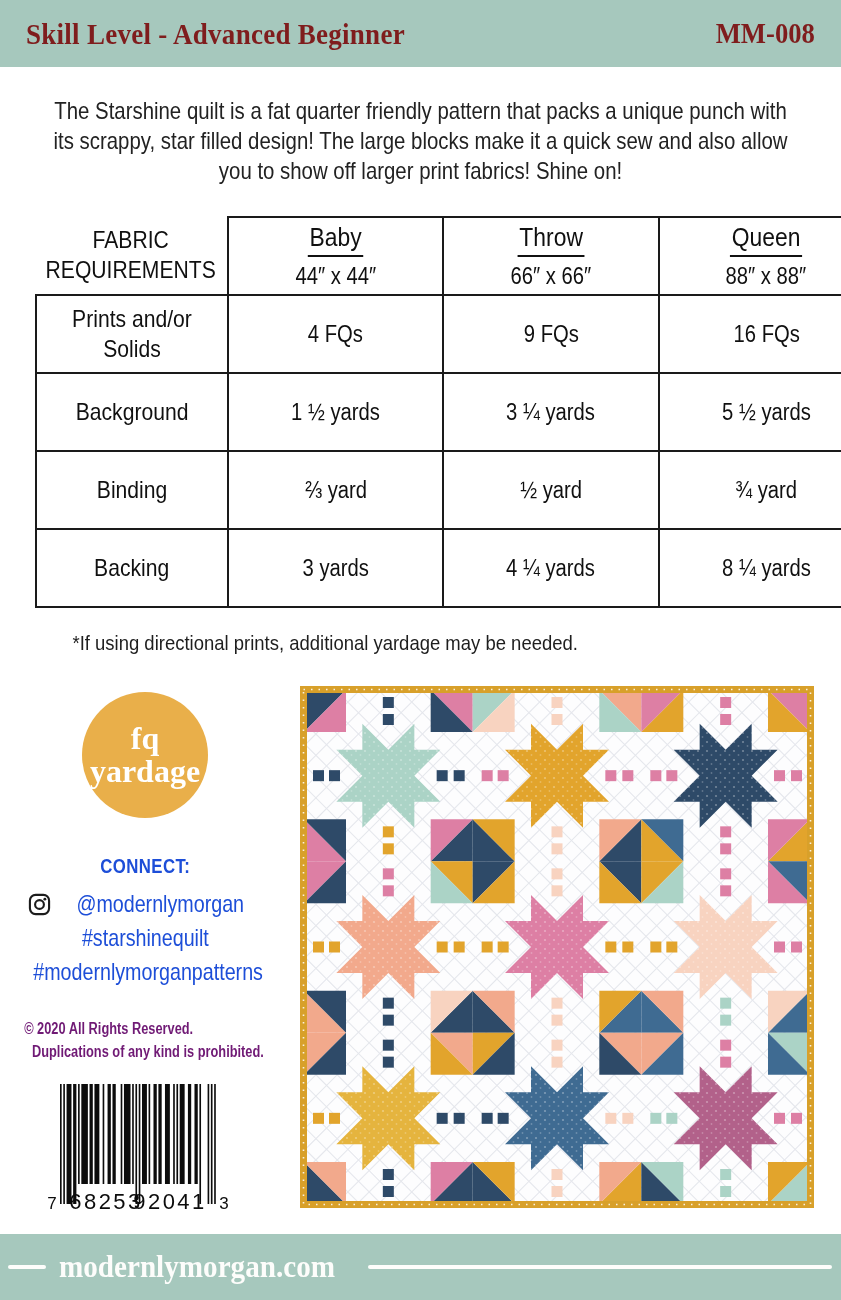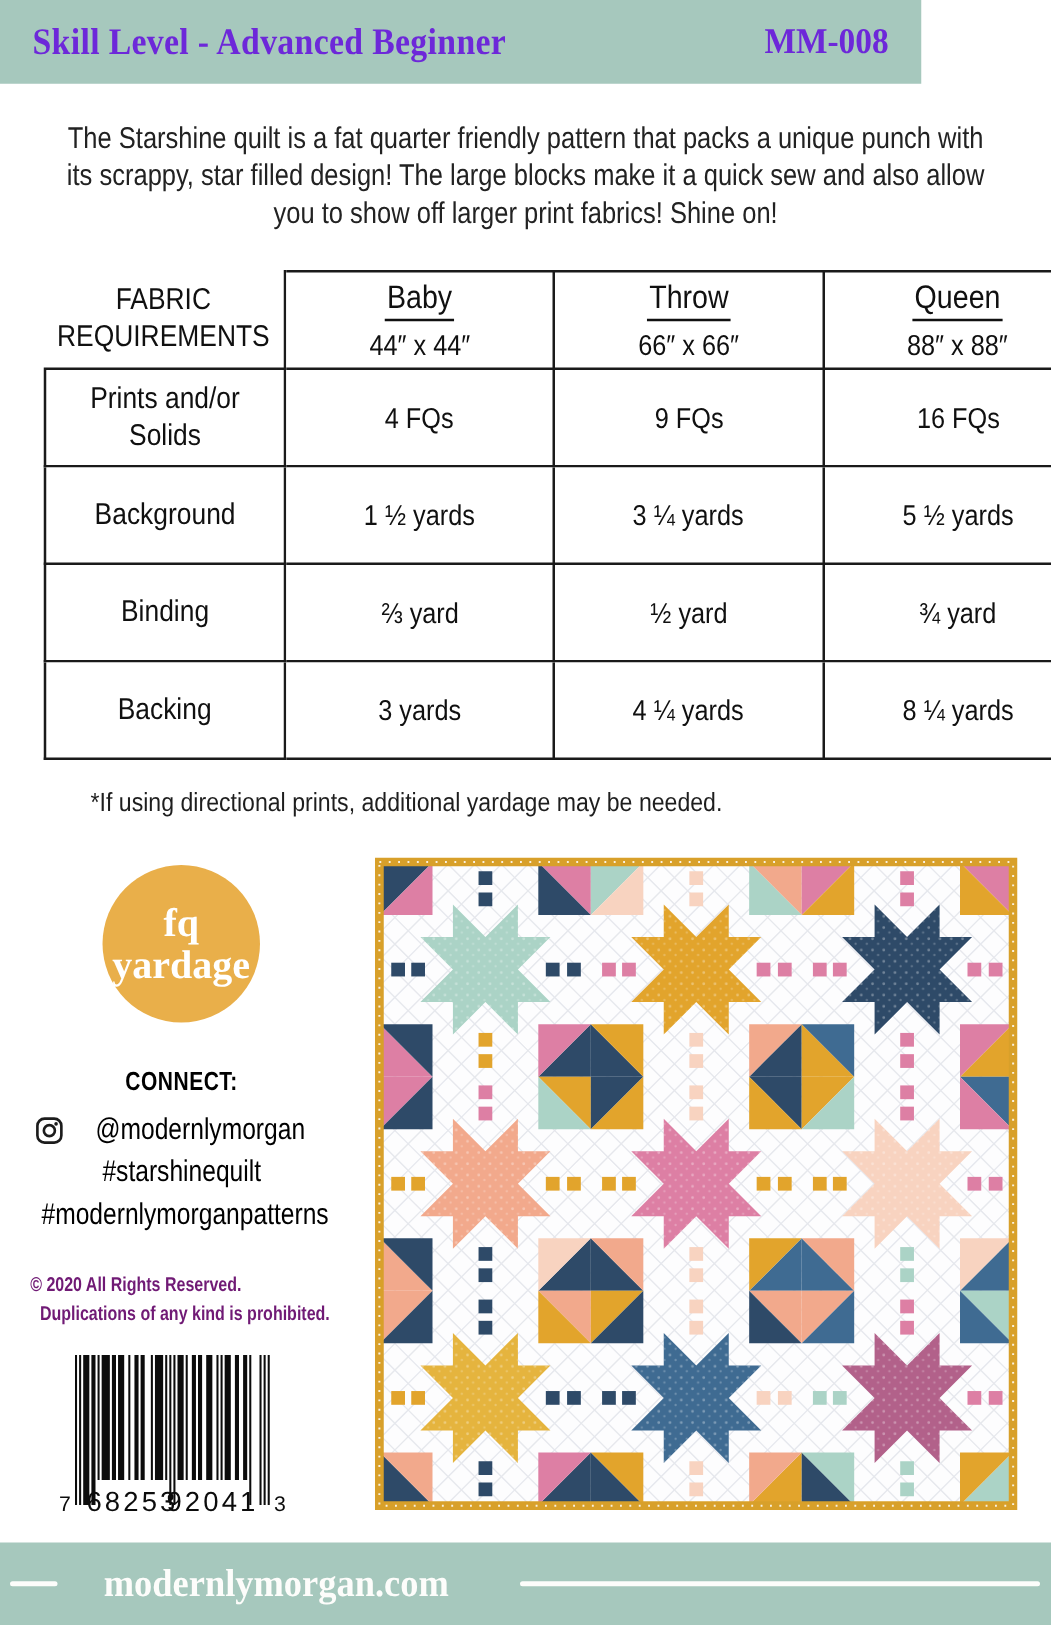--- a/index.html
+++ b/index.html
@@ -1,27 +1,27 @@
 <!DOCTYPE html>
 <html><head>
 <meta charset="utf-8">
 <style>
   html,body{margin:0;padding:0;background:#fff;}
   .page{position:relative;width:841px;height:1300px;background:#ffffff;overflow:hidden;
         font-family:"Liberation Sans","DejaVu Sans",sans-serif;color:#1a1a1a;}
 
   
-  .topbar{position:absolute;left:0;top:0;width:737px;height:67px;background:#a6c8bd;
+  .topbar{position:absolute;left:0;top:0;width:841px;height:67px;background:#a6c8bd;
           display:flex;align-items:center;justify-content:space-between;box-sizing:border-box;
-          padding:0 26px;font-family:"Liberation Serif","DejaVu Serif",serif;font-weight:bold;color:#6d28d9;}
+          padding:0 26px;font-family:"Liberation Serif","DejaVu Serif",serif;font-weight:bold;color:#7f1d1d;}
   .topbar .tl{font-size:30px;letter-spacing:.3px;display:inline-block;transform:scaleX(.9);transform-origin:left center;}
   .topbar .tr{font-size:29px;display:inline-block;transform:scaleX(.92);transform-origin:right center;}
 
   .bottombar{position:absolute;left:0;bottom:0;width:841px;height:66px;background:#a6c8bd;
-             display:flex;align-items:center;color:#fdfdfb;gap:24px;}
+             display:flex;align-items:center;color:#fdfdfb;}
   .bottombar .wline{height:4px;background:#fdfdfb;border-radius:2px;}
   .bottombar .short{width:38px;margin-left:8px;margin-right:13px;}
   .bottombar .long{flex:1;margin-left:15px;margin-right:9px;}
   .bottombar .site{font-family:"Liberation Serif","DejaVu Serif",serif;font-weight:bold;font-size:31px;
                    display:inline-block;transform:scaleX(.94);transform-origin:left center;}
 
   
   .intro{position:absolute;top:96px;left:-20px;width:881px;text-align:center;font-size:24px;
          line-height:1.26;color:#222;transform:scaleX(.85);transform-origin:50% 0;}
 
@@ -45,21 +45,21 @@
   .footnote .ci{display:inline-block;transform:scaleX(.88);transform-origin:center;}
 
   
   .badge{position:absolute;left:82px;top:692px;width:126px;height:126px;border-radius:50%;
          display:flex;flex-direction:column;align-items:center;justify-content:center;
          font-family:"Liberation Serif","DejaVu Serif",serif;font-weight:bold;color:#fff;line-height:1.02;text-align:center;}
   .badge .l1{font-size:32px;}
   .badge .l2{font-size:32px;}
 
   
-  .connect{position:absolute;left:8px;top:854px;width:274px;text-align:center;color:#000000;}
+  .connect{position:absolute;left:8px;top:854px;width:274px;text-align:center;color:#1d4ed8;}
   .connect .head{font-size:21px;font-weight:bold;margin-bottom:9px;}
   .connect .head .ci{display:inline-block;transform:scaleX(.8);transform-origin:center;letter-spacing:.5px;}
   .connect .crow{font-size:24px;line-height:1.42;}
   .connect .crow .ci{display:inline-block;transform:scaleX(.82);transform-origin:center;}
   .igrow{display:flex;align-items:center;justify-content:center;gap:7px;}
   .igrow svg{flex:0 0 auto;}
 
   
   .copyright{position:absolute;left:3px;top:1018px;width:284px;text-align:left;font-size:16px;
              font-weight:bold;line-height:1.42;color:#701a75;}

